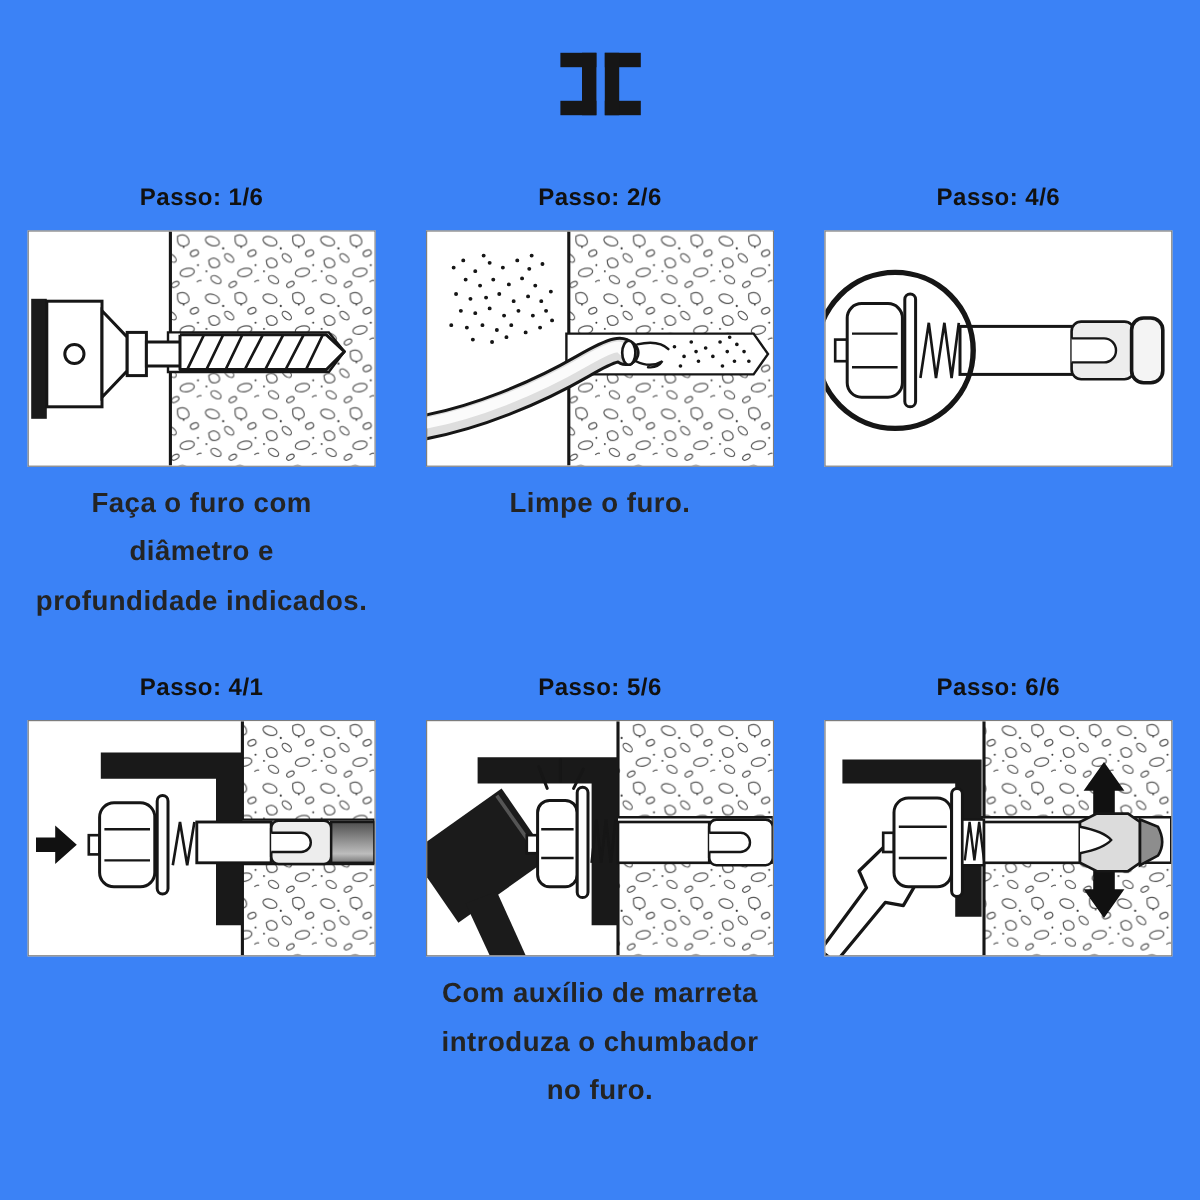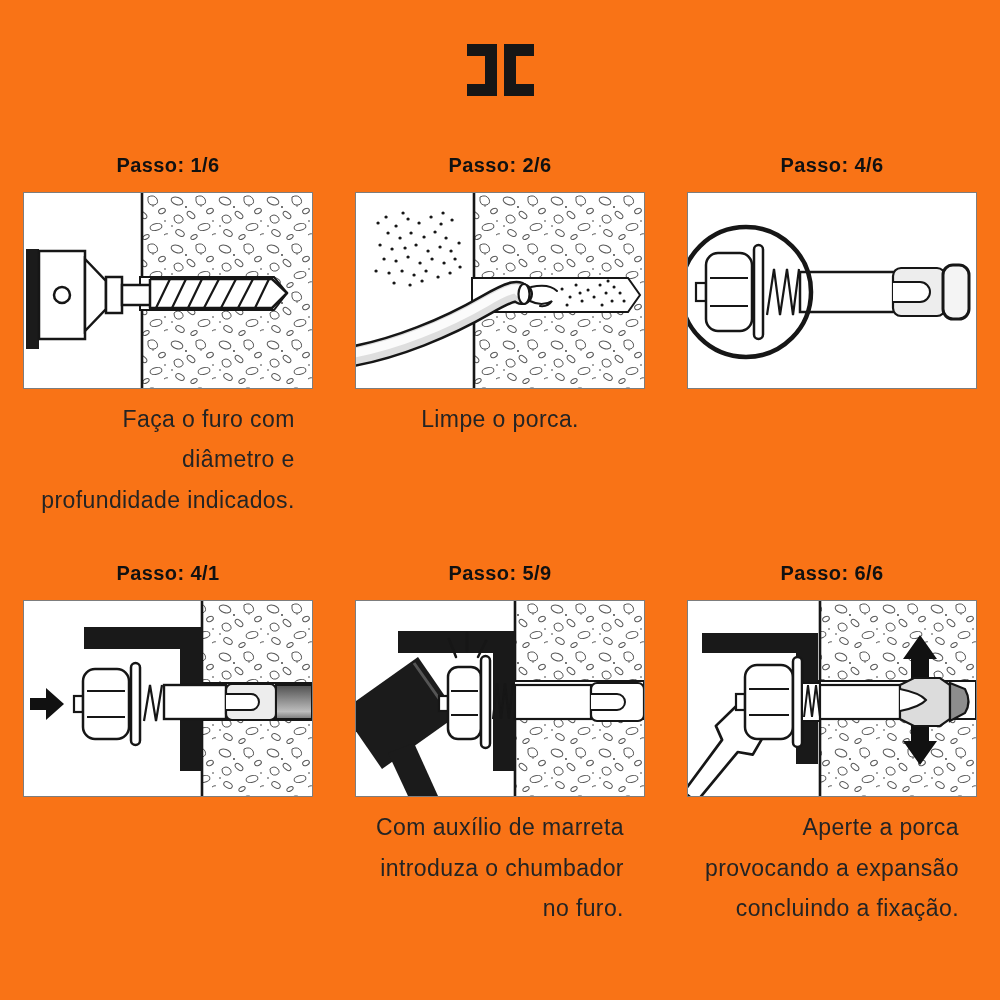--- a/index.html
+++ b/index.html
@@ -1,18 +1,18 @@
 <!DOCTYPE html>
 <html><head>
 <meta charset="utf-8">
 <style>
   html,body{margin:0;padding:0;background:#fff;}
   .page{
     width:1000px;height:1000px;box-sizing:border-box;
-    background:#f97316;
+    background:#3b82f6;
     font-family:"Liberation Sans","DejaVu Sans",sans-serif;
     color:#1c1c1c;
     padding-top:44px;
     overflow:hidden;
   }
   
   .logo-wrap{display:flex;justify-content:center;margin-bottom:58px;}
   .logo{display:flex;gap:7px;}
   .logo-l{width:30px;height:52px;box-sizing:border-box;
     border:12px solid #161616;border-left:none;}
@@ -32,22 +32,22 @@
   }
   .panel{
     width:288px;height:195px;
     border:1px solid #7d7d7d;
     background:#fff;
     box-sizing:content-box;
   }
   .panel svg{display:block;}
   .caption{
     margin-top:10px;
-    font-size:23px;font-weight:400;letter-spacing:.4px;
-    line-height:1.76;color:#242424;text-align:right;
+    font-size:23px;font-weight:700;letter-spacing:.4px;
+    line-height:1.76;color:#242424;text-align:center;
     white-space:pre-line;
   }
 </style>
 </head>
 <body>
 
 <div class="page">
 
   <div class="logo-wrap">
     <div class="logo">
@@ -141,21 +141,21 @@
             <path d="M-8 164 C 40 156, 92 134, 130 112 S 162 102 166 101" stroke="#dedede" stroke-width="17"></path>
             <path d="M-8 161 C 40 153, 92 131, 130 109 S 160 100 164 99" stroke="#fbfbfb" stroke-width="9"></path>
             <ellipse cx="168" cy="101" rx="5.5" ry="10" fill="#fff" stroke="#161616" stroke-width="2.2"></ellipse>
             <path d="M175 94 q18 -4 26 4 M174 108 q12 6 22 0 q-4 6 -12 5" stroke="#161616" stroke-width="2"></path>
           </g>
           <g stroke="#161616" stroke-width="3" stroke-linecap="round">
             <path d="M206 96h.1 M214 104h.1 M220 92h.1 M226 108h.1 M232 97h.1 M238 104h.1 M244 92h.1 M250 100h.1 M256 108h.1 M258 94h.1 M211 112h.1 M224 100h.1 M246 112h.1 M252 88h.1 M264 100h.1 M268 108h.1"></path>
           </g>
         </svg>
       </div>
-      <div class="caption">Limpe o porca.</div>
+      <div class="caption">Limpe o furo.</div>
     </div>
 
     <div class="step">
       <div class="step-title">Passo: 4/6</div>
       <div class="panel">
         <svg width="288" height="195" viewBox="0 0 288 195">
           <g stroke="#161616" fill="#fff">
             <rect x="8" y="90" width="10" height="18" stroke-width="2.2"></rect>
             <rect x="18" y="60" width="46" height="78" rx="12" stroke-width="2.5"></rect>
             <path d="M22 85 H60 M22 113 H60" fill="none" stroke-width="2"></path>
@@ -217,21 +217,21 @@
             <rect x="202" y="83" width="50" height="36" rx="6" fill="#ededed" stroke-width="2.2"></rect>
             <path d="M202 93 H227 a8 8 0 0 1 0 16 H202" fill="#fff" stroke-width="2"></path>
             <rect x="252" y="84" width="36" height="34" fill="url(#g4)" stroke-width="2"></rect>
           </g>
         </svg>
       </div>
       <div class="step-title" style="order:1">Passo: 4/1</div>
     </div>
 
     <div class="step">
-      <div class="step-title">Passo: 5/9</div>
+      <div class="step-title">Passo: 5/6</div>
       <div class="panel">
         <svg width="288" height="195" viewBox="0 0 288 195">
           <defs>
             <pattern id="p5" width="48" height="48" patternUnits="userSpaceOnUse">
               <rect width="48" height="48" fill="#fff"></rect>
               <g fill="none" stroke="#555" stroke-width="1">
                 <ellipse cx="9" cy="8" rx="6" ry="3.6" transform="rotate(18 9 8)"></ellipse>
                 <path d="M28 4 q6 -3 9 2 q2 5 -3 6 q-7 1 -6 -8z"></path>
                 <ellipse cx="42" cy="18" rx="3.5" ry="2.4" transform="rotate(-25 42 18)"></ellipse>
                 <path d="M6 24 q4 -4 8 0 q3 4 -2 6 q-6 1 -6 -6z"></path>
@@ -316,19 +316,16 @@
             <rect x="105" y="56" width="9" height="90" rx="4.5" stroke-width="2.5"></rect>
             <rect x="114" y="82" width="18" height="38" stroke-width="2"></rect>
             <path d="M116 116 L120 84 L124 116 L128 84 L132 116" fill="none" stroke-width="2"></path>
             <rect x="132" y="84" width="80" height="34" stroke-width="2.2"></rect>
             <path d="M212 84 L226 77 L252 77 L262 84 L262 118 L252 125 L226 125 L212 118 Z" fill="#dcdcdc" stroke-width="2.2"></path>
             <path d="M212 88 Q232 92 238 99 Q232 106 212 110" fill="#fff" stroke-width="2"></path>
             <path d="M262 82 L277 88 Q284 101 277 112 L262 120 Z" fill="#8d8d8d" stroke-width="2.2"></path>
           </g>
         </svg>
       </div>
-      <div class="caption">Aperte a porca
-provocando a expansão
-concluindo a fixação.</div>
     </div>
 
   </div>
 </div>
 
 </body></html>

